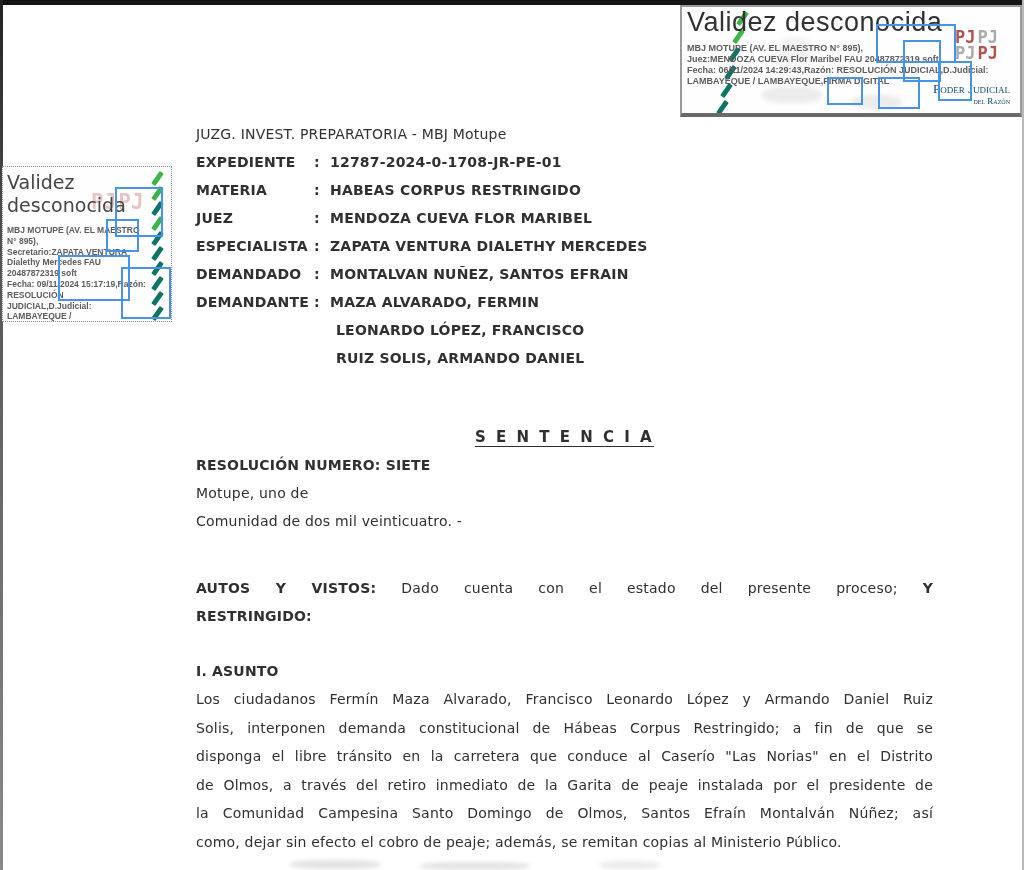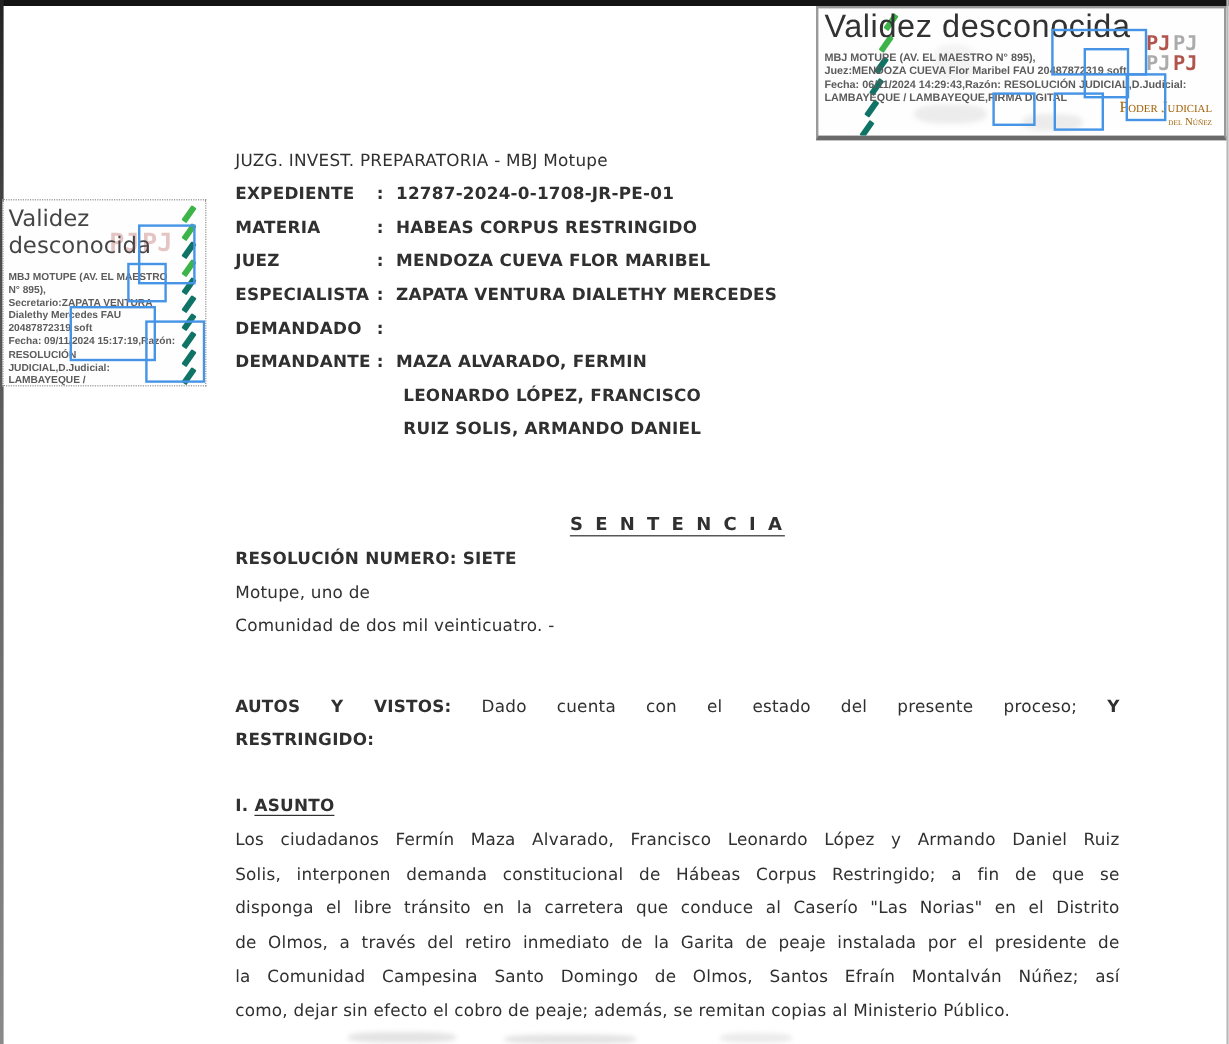--- a/index.html
+++ b/index.html
@@ -31,21 +31,21 @@
   .stamp-l  .stamp-info { left:4px; top:58px; font-size:8.5px; line-height:10.8px; }
 
   
   .pj-logo { position:absolute; display:grid; grid-template-columns:auto auto; gap:0 2px;
              font-family:"DejaVu Sans Mono", monospace; font-weight:bold; line-height:0.95; }
   .stamp-tr .pj-logo { right:22px; top:22px; font-size:17px; }
   .pj-red  { color:var(--pj-red,#b2544e); }
   .pj-gray { color:var(--pj-gray,#ababab); }
   .org-name { position:absolute; right:10px; bottom:6px; text-align:right;
               font-family:"Liberation Serif", serif; font-variant:small-caps;
-              color:#a16207; }
+              color:#0c4a6e; }
   .org-name .l1 { font-size:13px; line-height:14px; }
   .org-name .l2 { font-size:9px; line-height:11px; }
 
   
   .pj-watermark { position:absolute; left:88px; top:26px; opacity:0.33; font-size:21px;
                   display:grid; grid-template-columns:auto auto; gap:0 2px;
                   font-family:"DejaVu Sans Mono", monospace; font-weight:bold; line-height:0.95;
                   color:var(--pj-red,#b2544e); }
 
   
@@ -73,21 +73,21 @@
   .sentencia { margin-top:51px; text-align:center; }
   .sentencia span { font-weight:bold; font-size:15px; letter-spacing:2.5px;
                     text-decoration:underline; text-underline-offset:4px; }
 
   .resolucion { font-weight:bold; }
 
   .autos { margin-top:39px; text-align:justify; text-align-last:justify; }
   .considerando { font-weight:bold; }
 
   .asunto-head { margin-top:27px; font-weight:bold; }
-  .asunto-head .underlined { text-decoration:underline; text-underline-offset:3px;margin-top:36px; }
+  .asunto-head .underlined { text-underline-offset:3px;margin-top:36px; }
 
   .para { line-height:28.5px; }
   .para-line { text-align:justify; text-align-last:justify; }
   .para-line:last-child { text-align-last:left; }
 </style>
 </head>
 <body>
 
 <div id="page">
 
@@ -118,21 +118,21 @@
       </div>
 
     <div class="pj-logo">
       <span class="pj-red">PJ</span>
       <span class="pj-gray">PJ</span>
       <span class="pj-gray">PJ</span>
       <span class="pj-red">PJ</span>
     </div>
     <div class="org-name">
       <div class="l1">Poder Judicial</div>
-      <div class="l2">del Núñez</div>
+      <div class="l2">del Razón</div>
     </div>
 
     <div class="sig-box" style="left:194px;top:17px;width:80px;height:39px;"></div>
     <div class="sig-box" style="left:221px;top:33px;width:38px;height:42px;"></div>
     <div class="sig-box" style="left:145px;top:70px;width:36px;height:28px;"></div>
     <div class="sig-box" style="left:196px;top:70px;width:42px;height:32px;"></div>
     <div class="sig-box" style="left:256px;top:54px;width:34px;height:40px;"></div>
   </div>
 
   <div class="stamp stamp-l">
@@ -197,20 +197,21 @@
         <span class="fvalue">MENDOZA CUEVA FLOR MARIBEL</span>
       </div>
         <div class="field-row">
         <span class="flabel">ESPECIALISTA</span>
         <span class="fsep">:</span>
         <span class="fvalue">ZAPATA VENTURA DIALETHY MERCEDES</span>
       </div>
         <div class="field-row">
         <span class="flabel">DEMANDADO</span>
         <span class="fsep">:</span>
+        <span class="fvalue">MONTALVAN NUÑEZ, SANTOS EFRAIN</span>
       </div>
         <div class="field-row">
         <span class="flabel">DEMANDANTE</span>
         <span class="fsep">:</span>
         <span class="fvalue">MAZA ALVARADO, FERMIN</span>
       </div>
       </div>
 
     <div>
         <div class="extra-party">LEONARDO LÓPEZ, FRANCISCO</div>

